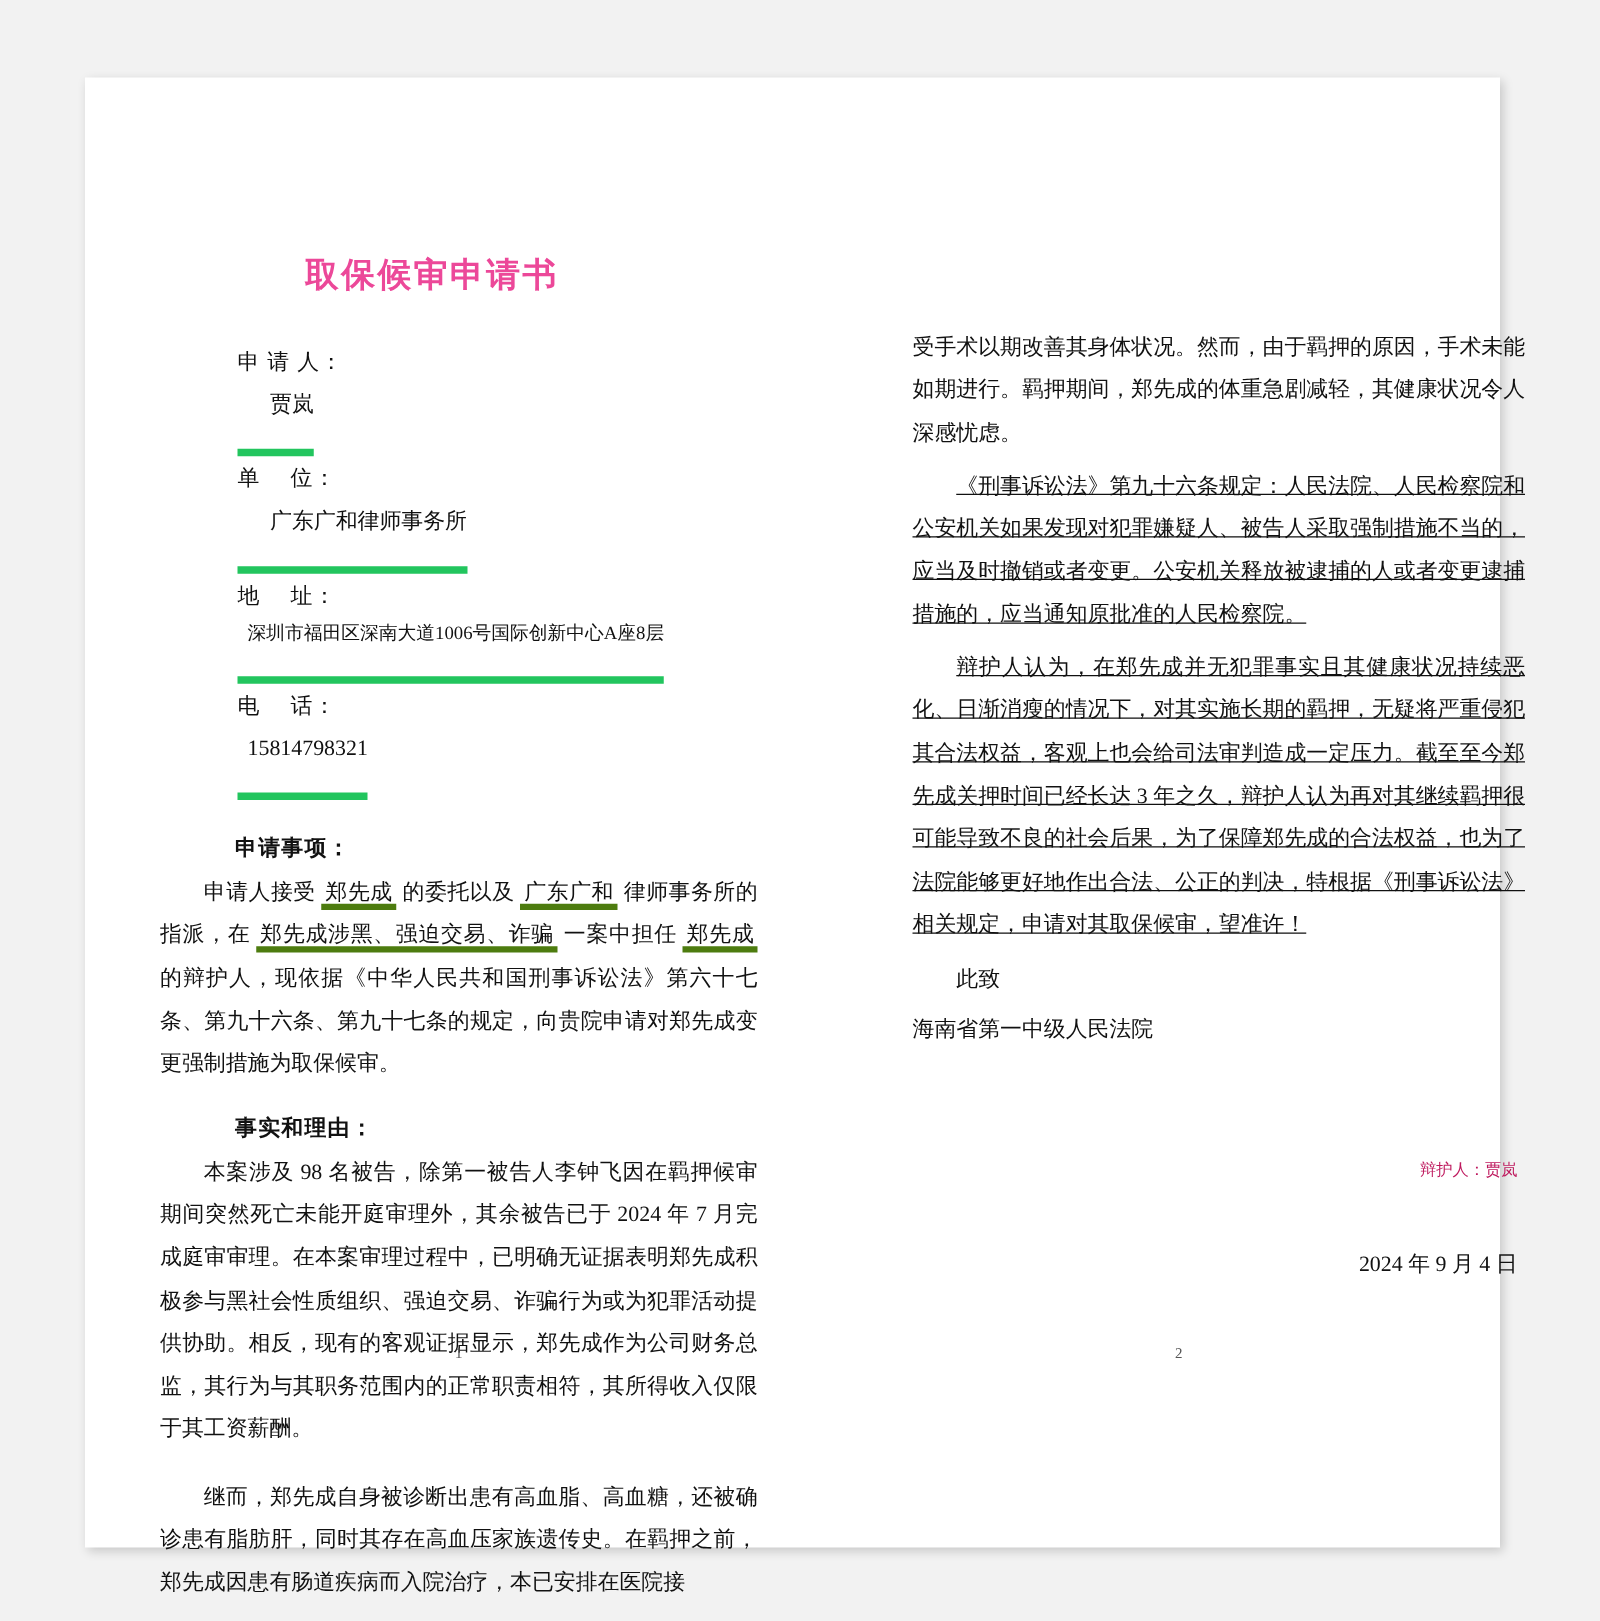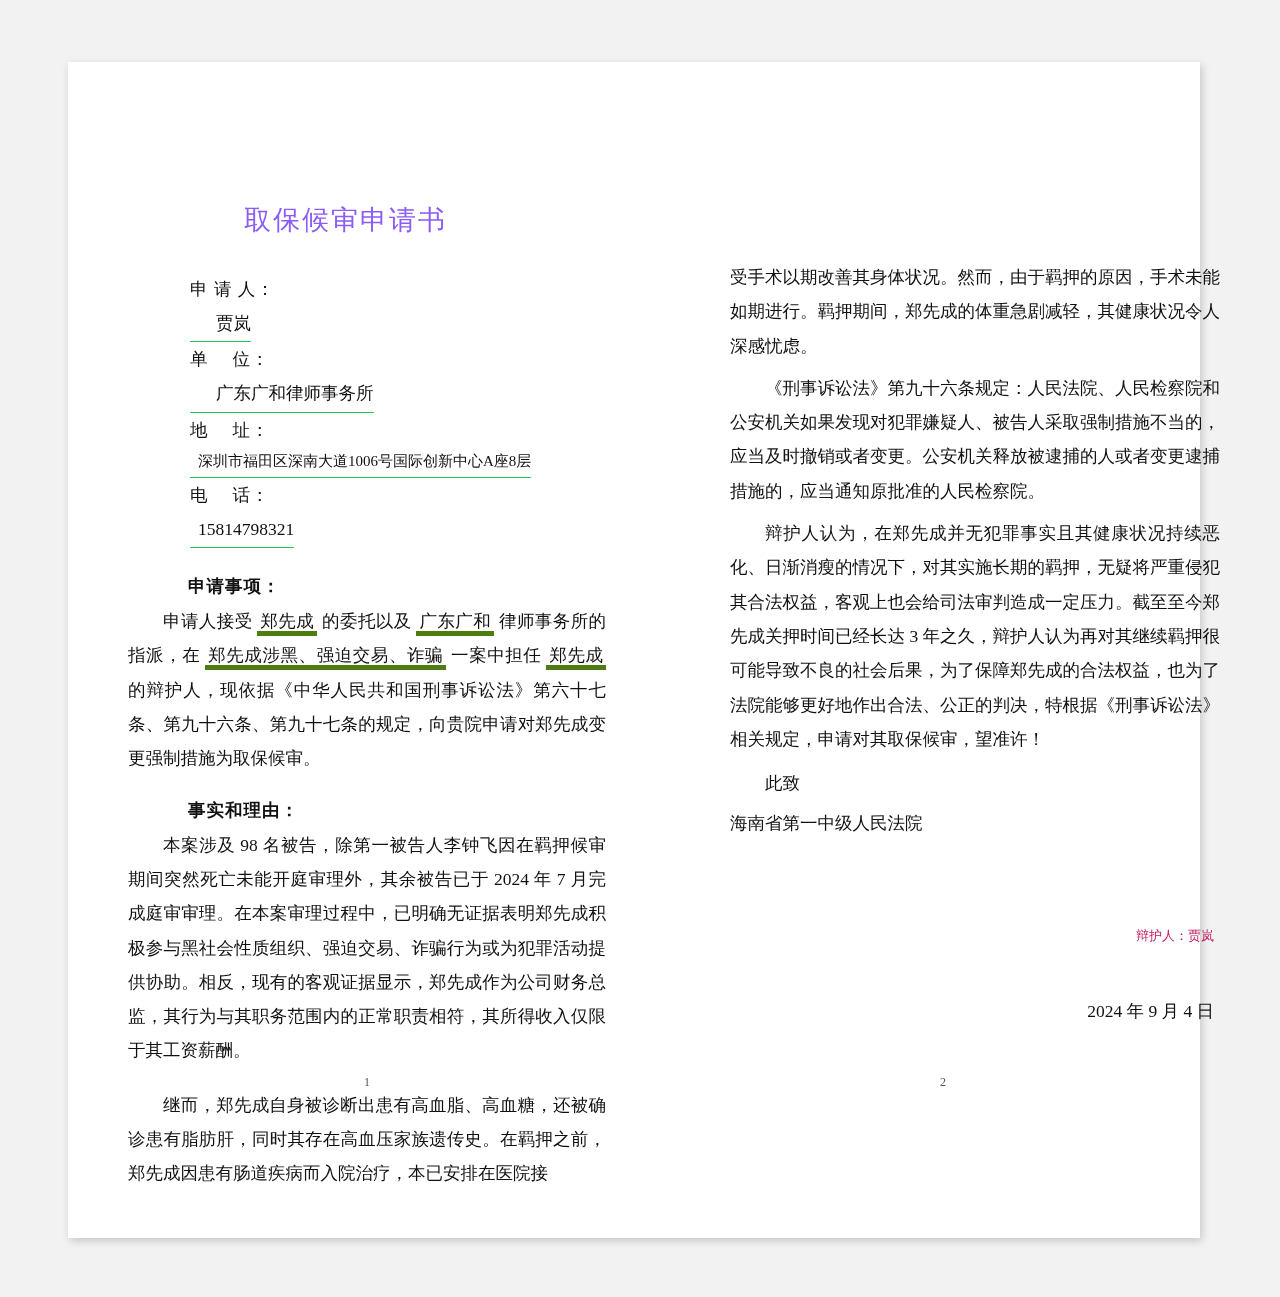--- a/index.html
+++ b/index.html
@@ -36,23 +36,23 @@
     position: absolute;
     top: 0;
     height: 100%;
   }
   .col-left { left: 60px; width: 478px; }
   .col-right { left: 662px; width: 490px; }
 
   .doc-title {
     margin-top: 140px;
     font-size: 27px;
-    font-weight: normal;
+    font-weight: bold;
     letter-spacing: 2px;
-    color: #8b5cf6;
+    color: #ec4899;
     padding-left: 116px;
     font-family: "Liberation Serif", "DejaVu Serif", serif;
   }
 
   .fields {
     margin-top: 34px;
     padding-left: 60px;
     font-size: 17.5px;
     color: #111;
     line-height: 1.95;
@@ -62,23 +62,23 @@
     align-items: baseline;
     white-space: nowrap;
     flex-direction: column;
   }
   .field-label {
     flex: 0 0 auto;
     letter-spacing: 1px;
   }
   .field-value {
     flex: 1 1 auto;
-    border-bottom: 1px solid #22c55e;
+    border-bottom: 6px solid #22c55e;
     padding-left: 8px;
-    padding-bottom: 1px;
+    padding-bottom: 19px;
     margin-left: 2px;
     min-height: 20px;
     overflow: hidden;
   }
   .field-value.centered { text-align: left; padding-left: 26px; }
 
   .section-head {
     margin-top: 26px;
     padding-left: 60px;
     font-size: 17.5px;
@@ -94,21 +94,21 @@
     text-align: justify;
     text-justify: inter-ideograph;
     margin-top: 6px;
   }
   .para.indent { text-indent: 2em; }
 
   .u { border-bottom: 5px solid #4d7c0f; padding: 0 3px; }
 
   .col-right .para { margin-top: 0; }
   .col-right .top-para { margin-top: 198px; }
-  .col-right .para + .para { margin-top: 8px; }
+  .col-right .para + .para { margin-top: 8px; text-decoration: underline; }
 
   .closing {
     margin-top: 10px;
     text-indent: 2em;
     font-size: 17.5px;
     color: #111;
     line-height: 1.96;
   }
   .court {
     margin-top: 6px;

